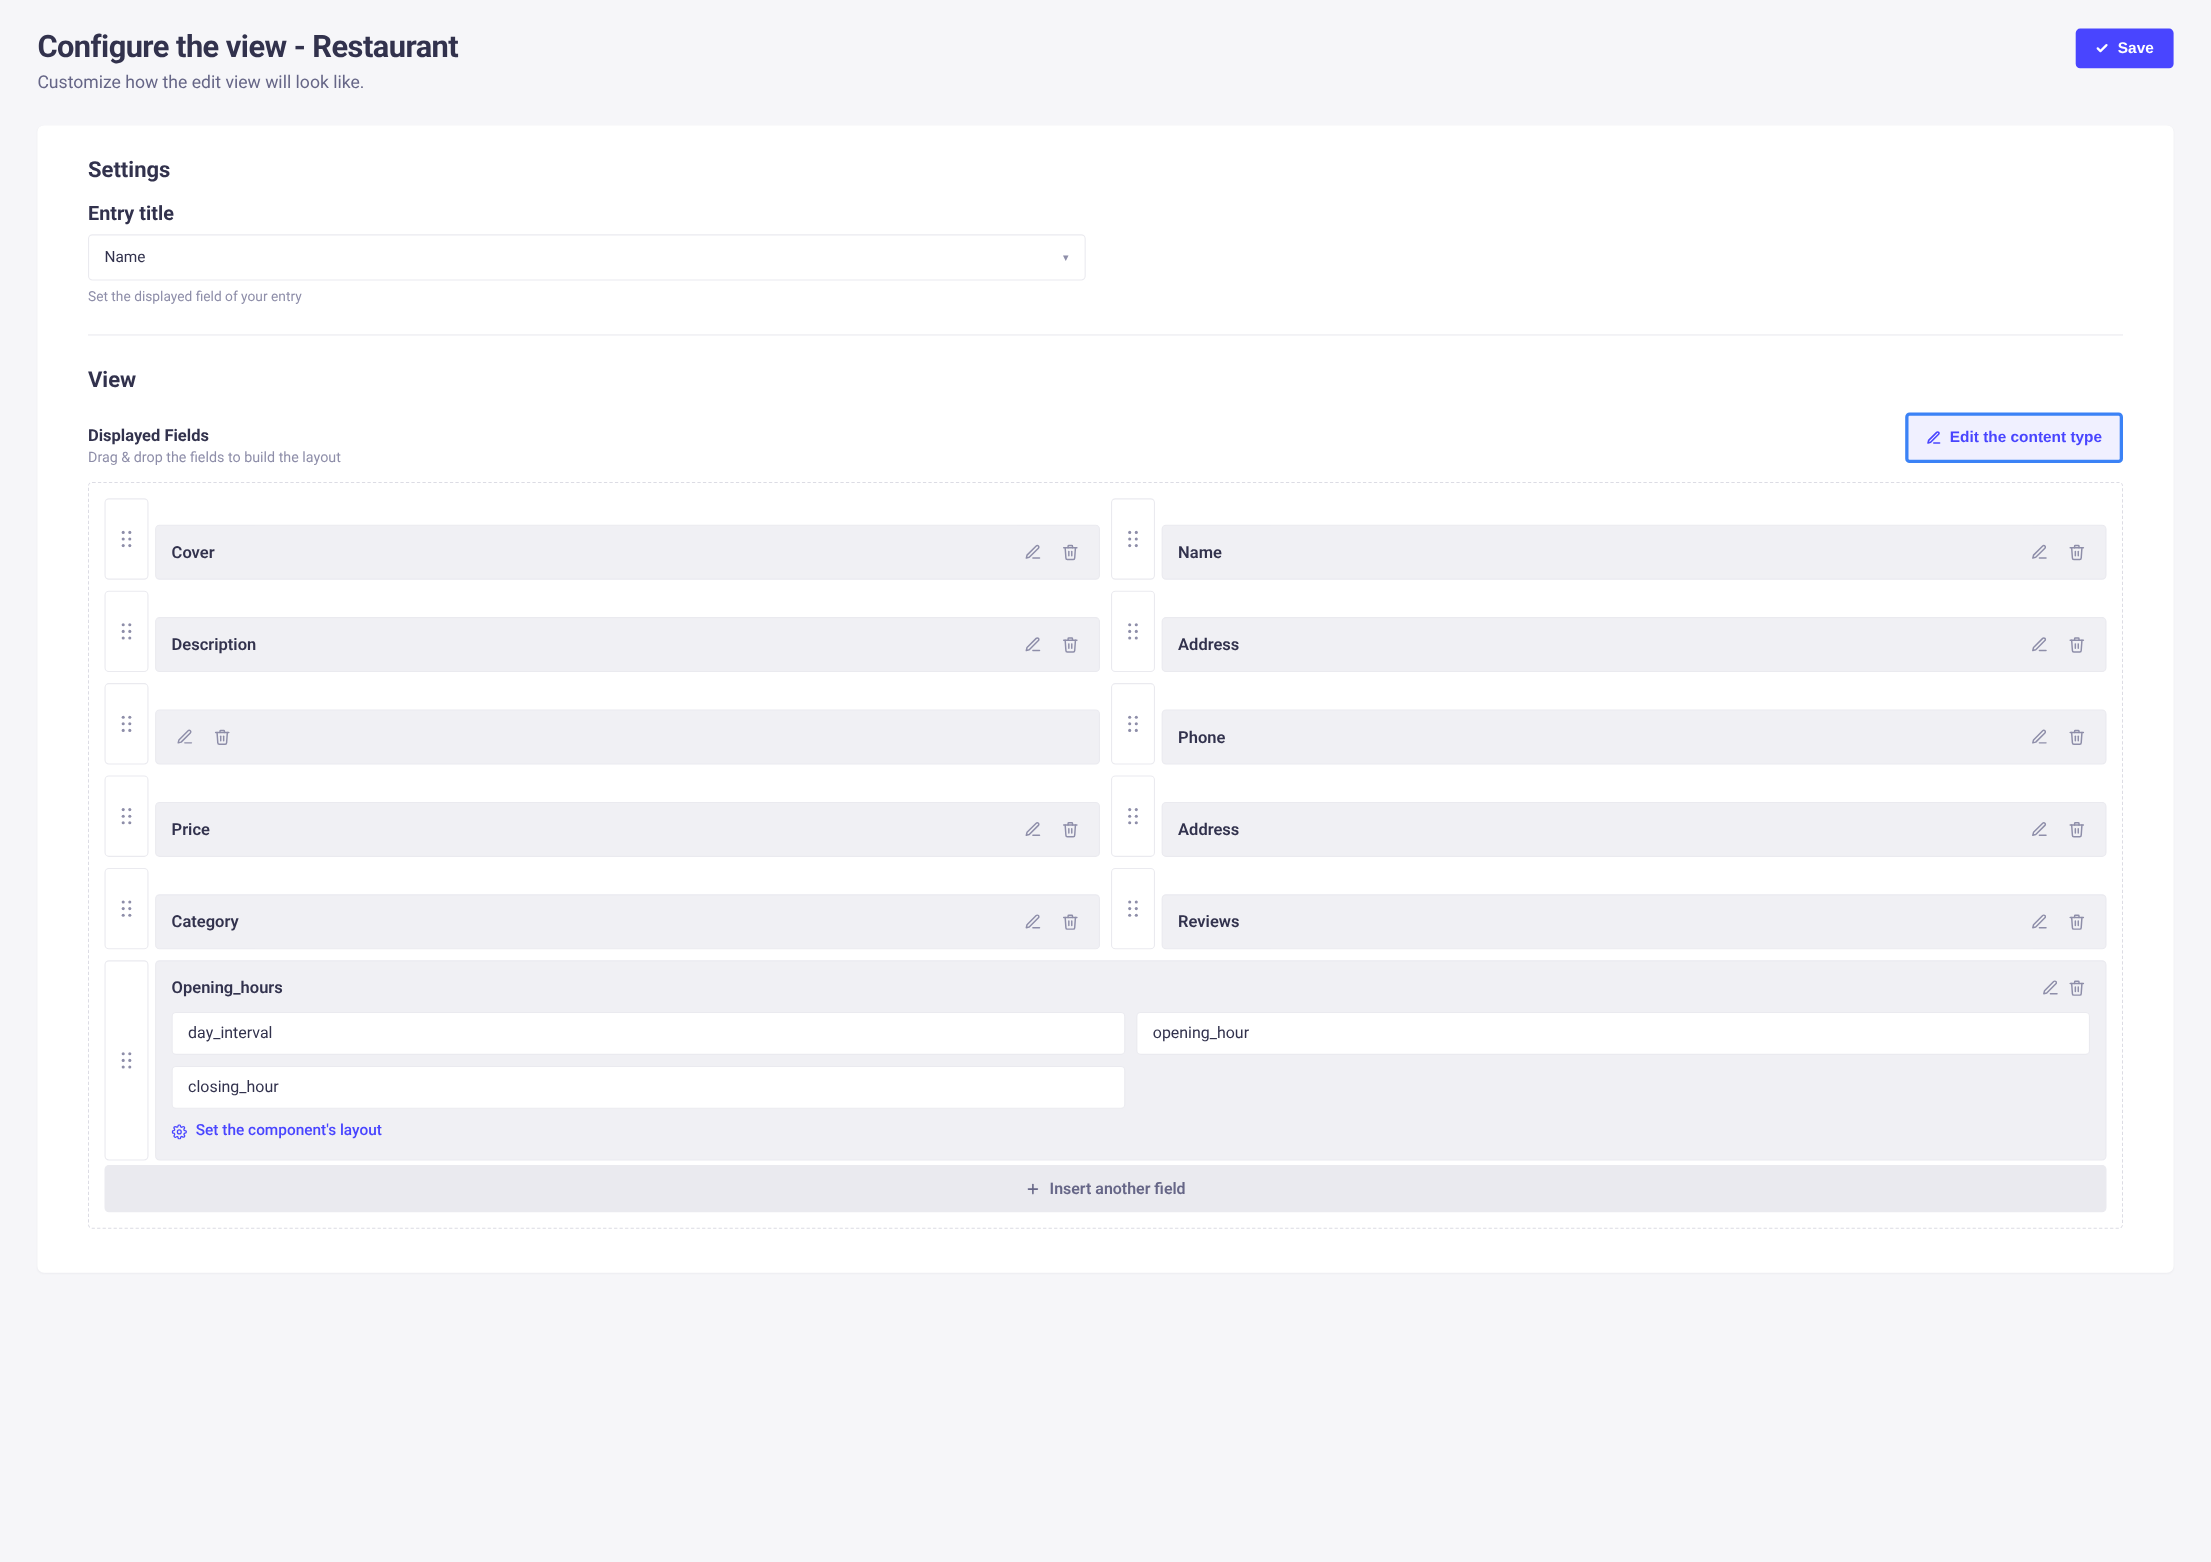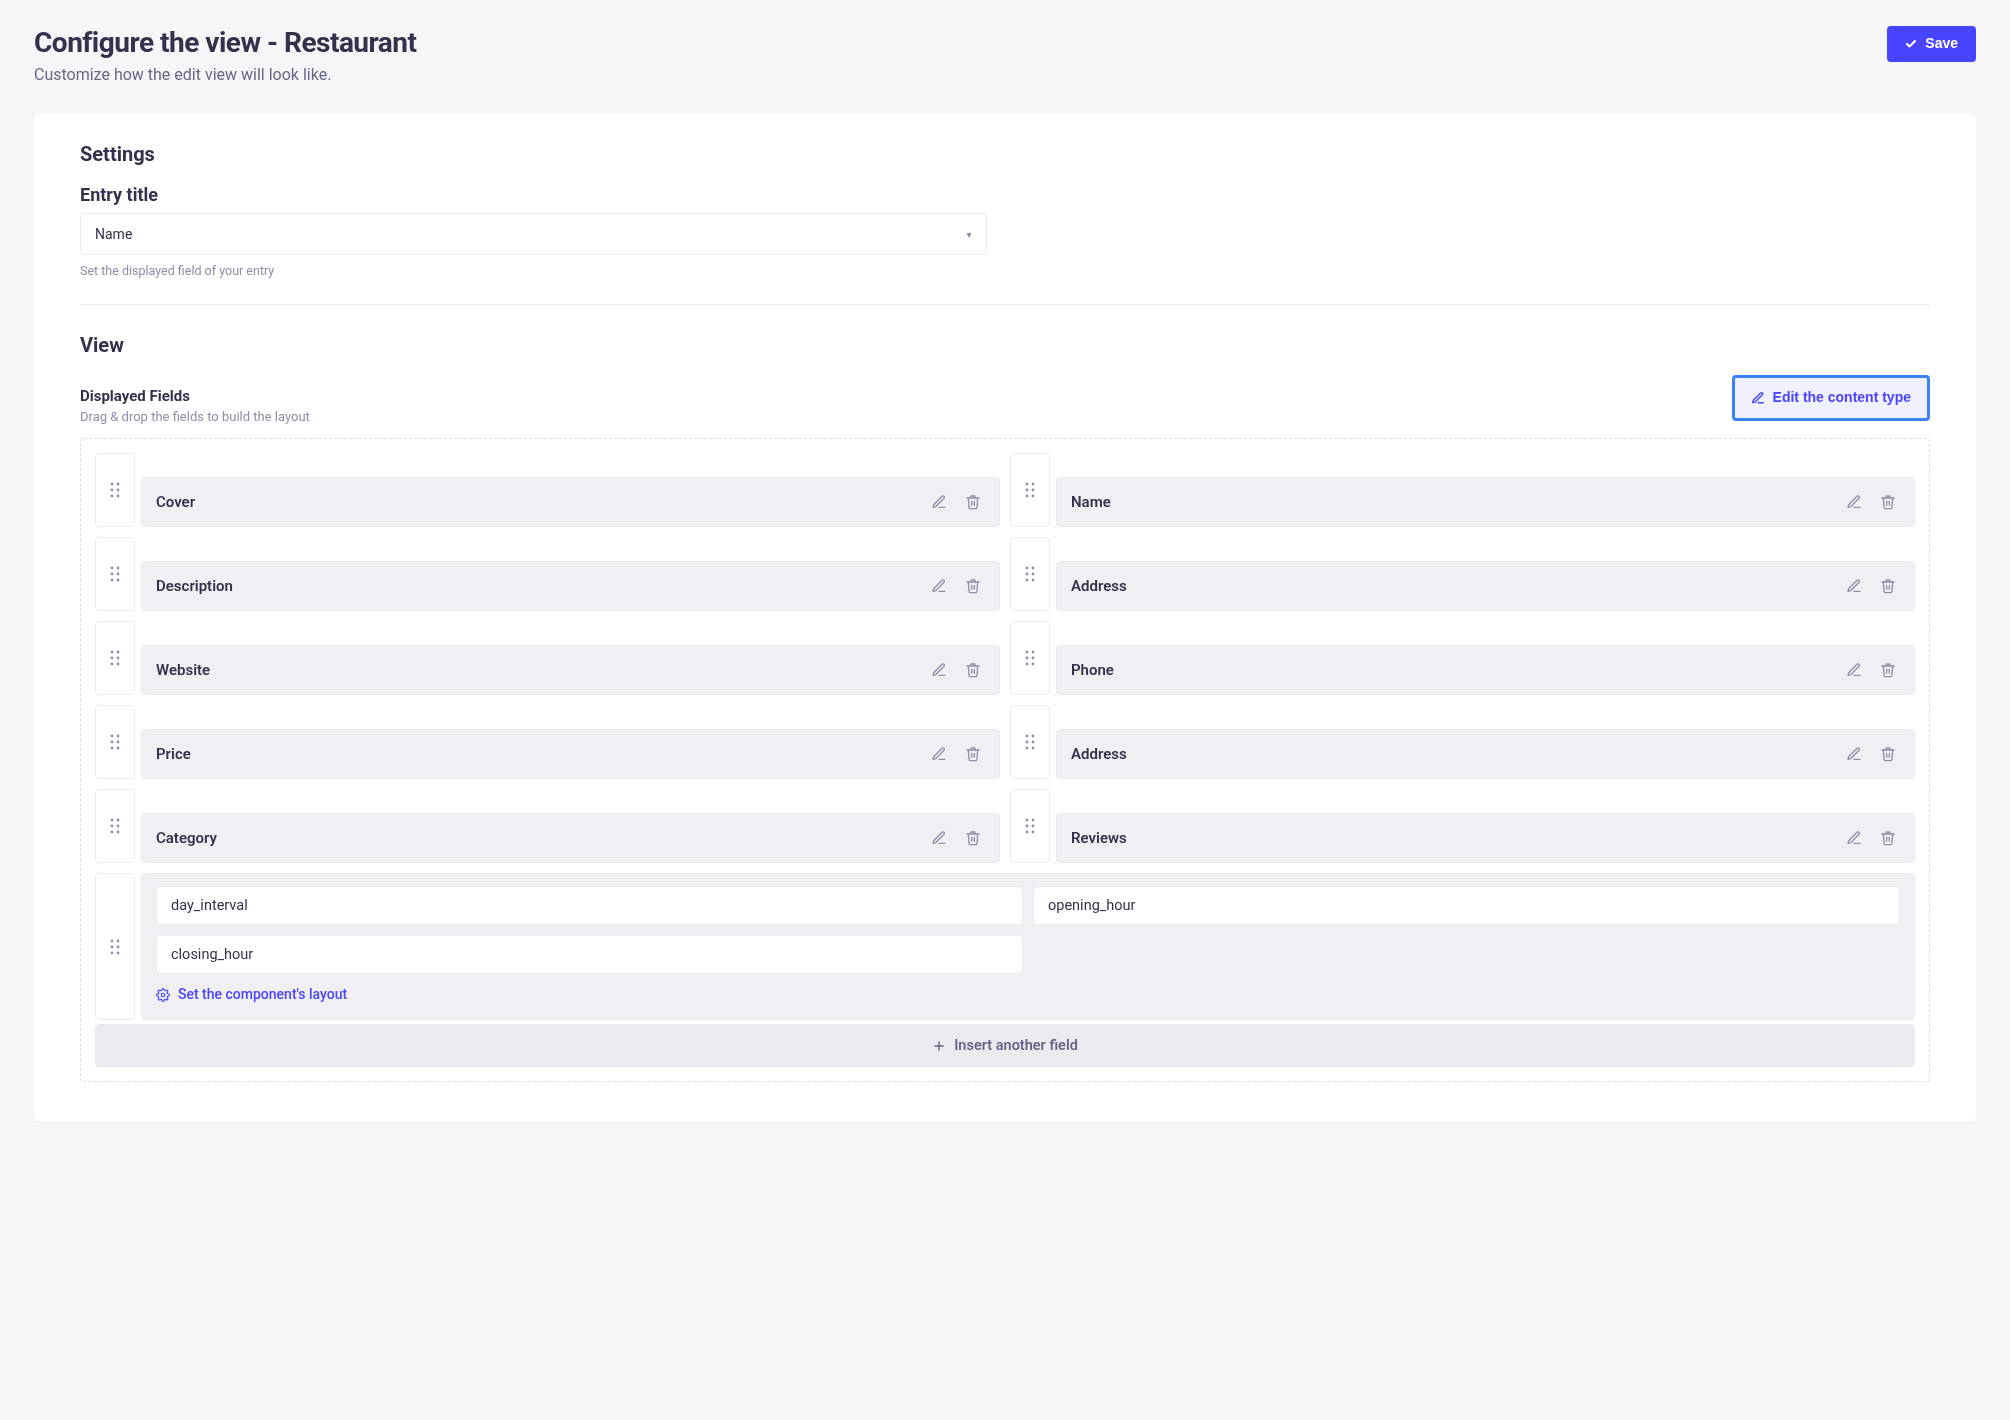--- a/index.html
+++ b/index.html
@@ -432,21 +432,20 @@
               <svg viewBox="0 0 10 16" width="10" height="16" fill="currentColor">
                 <circle cx="2" cy="2" r="1.4"></circle>
                 <circle cx="8" cy="2" r="1.4"></circle>
                 <circle cx="2" cy="8" r="1.4"></circle>
                 <circle cx="8" cy="8" r="1.4"></circle>
                 <circle cx="2" cy="14" r="1.4"></circle>
                 <circle cx="8" cy="14" r="1.4"></circle>
               </svg>
             </div>
             <div class="field-cell">
-              <span class="field-name">Website</span>
               <button class="icon-btn">
                 <svg viewBox="0 0 24 24" fill="none" stroke="currentColor" stroke-width="2" stroke-linecap="round" stroke-linejoin="round">
                   <path d="M12 20h9"></path>
                   <path d="M16.5 3.5a2.121 2.121 0 1 1 3 3L7 19l-4 1 1-4 12.5-12.5z"></path>
                 </svg>
               </button>
               <button class="icon-btn">
                 <svg viewBox="0 0 24 24" fill="none" stroke="currentColor" stroke-width="2" stroke-linecap="round" stroke-linejoin="round">
                   <polyline points="3 6 5 6 21 6"></polyline>
                   <path d="M19 6l-1 14a2 2 0 0 1-2 2H8a2 2 0 0 1-2-2L5 6"></path>
@@ -615,20 +614,38 @@
               <circle cx="2" cy="2" r="1.4"></circle>
               <circle cx="8" cy="2" r="1.4"></circle>
               <circle cx="2" cy="8" r="1.4"></circle>
               <circle cx="8" cy="8" r="1.4"></circle>
               <circle cx="2" cy="14" r="1.4"></circle>
               <circle cx="8" cy="14" r="1.4"></circle>
             </svg>
         </div>
         <div class="component-wrap">
           <div class="component-body">
+            <div class="component-head">
+              <span class="field-name">Opening_hours</span>
+              <button class="icon-btn">
+                <svg viewBox="0 0 24 24" fill="none" stroke="currentColor" stroke-width="2" stroke-linecap="round" stroke-linejoin="round">
+                    <path d="M12 20h9"></path>
+                    <path d="M16.5 3.5a2.121 2.121 0 1 1 3 3L7 19l-4 1 1-4 12.5-12.5z"></path>
+                  </svg>
+              </button>
+              <button class="icon-btn">
+                <svg viewBox="0 0 24 24" fill="none" stroke="currentColor" stroke-width="2" stroke-linecap="round" stroke-linejoin="round">
+                    <polyline points="3 6 5 6 21 6"></polyline>
+                    <path d="M19 6l-1 14a2 2 0 0 1-2 2H8a2 2 0 0 1-2-2L5 6"></path>
+                    <path d="M10 11v6"></path>
+                    <path d="M14 11v6"></path>
+                    <path d="M9 6V4a1 1 0 0 1 1-1h4a1 1 0 0 1 1 1v2"></path>
+                  </svg>
+              </button>
+            </div>
             <div class="component-sub-grid">
               <div class="sub-field">day_interval</div>
               <div class="sub-field">opening_hour</div>
               <div class="sub-field">closing_hour</div>
             </div>
             <span class="component-link">
               <span>
                 <svg viewBox="0 0 24 24" fill="none" stroke="currentColor" stroke-width="2" stroke-linecap="round" stroke-linejoin="round">
                     <circle cx="12" cy="12" r="3"></circle>
                     <path d="M19.4 15a1.65 1.65 0 0 0 .33 1.82l.06.06a2 2 0 1 1-2.83 2.83l-.06-.06a1.65 1.65 0 0 0-1.82-.33 1.65 1.65 0 0 0-1 1.51V21a2 2 0 0 1-4 0v-.09a1.65 1.65 0 0 0-1-1.51 1.65 1.65 0 0 0-1.82.33l-.06.06a2 2 0 1 1-2.83-2.83l.06-.06A1.65 1.65 0 0 0 4.6 15a1.65 1.65 0 0 0-1.51-1H3a2 2 0 0 1 0-4h.09A1.65 1.65 0 0 0 4.6 9a1.65 1.65 0 0 0-.33-1.82l-.06-.06A2 2 0 1 1 7.04 4.29l.6.06A1.65 1.65 0 0 0 8.92 4.68 1.65 1.65 0 0 0 9.92 3.17V3a2 2 0 0 1 4 0v.09c0 .66.39 1.26 1 1.51.61.25 1.32.11 1.82-.33l.06-.06a2 2 0 1 1 2.83 2.83l-.06.06c-.44.5-.58 1.21-.33 1.82.25.61.85 1 1.51 1H21a2 2 0 0 1 0 4h-.09c-.66 0-1.26.39-1.51 1z"></path>

